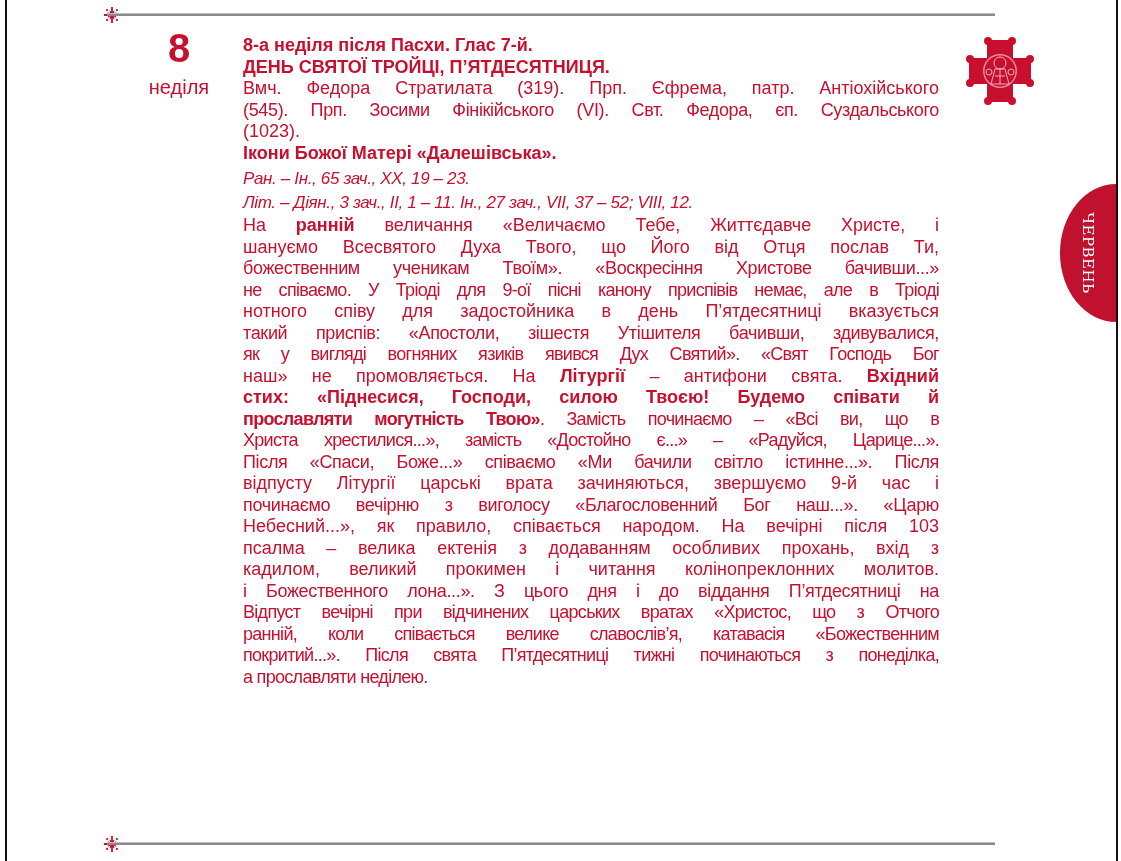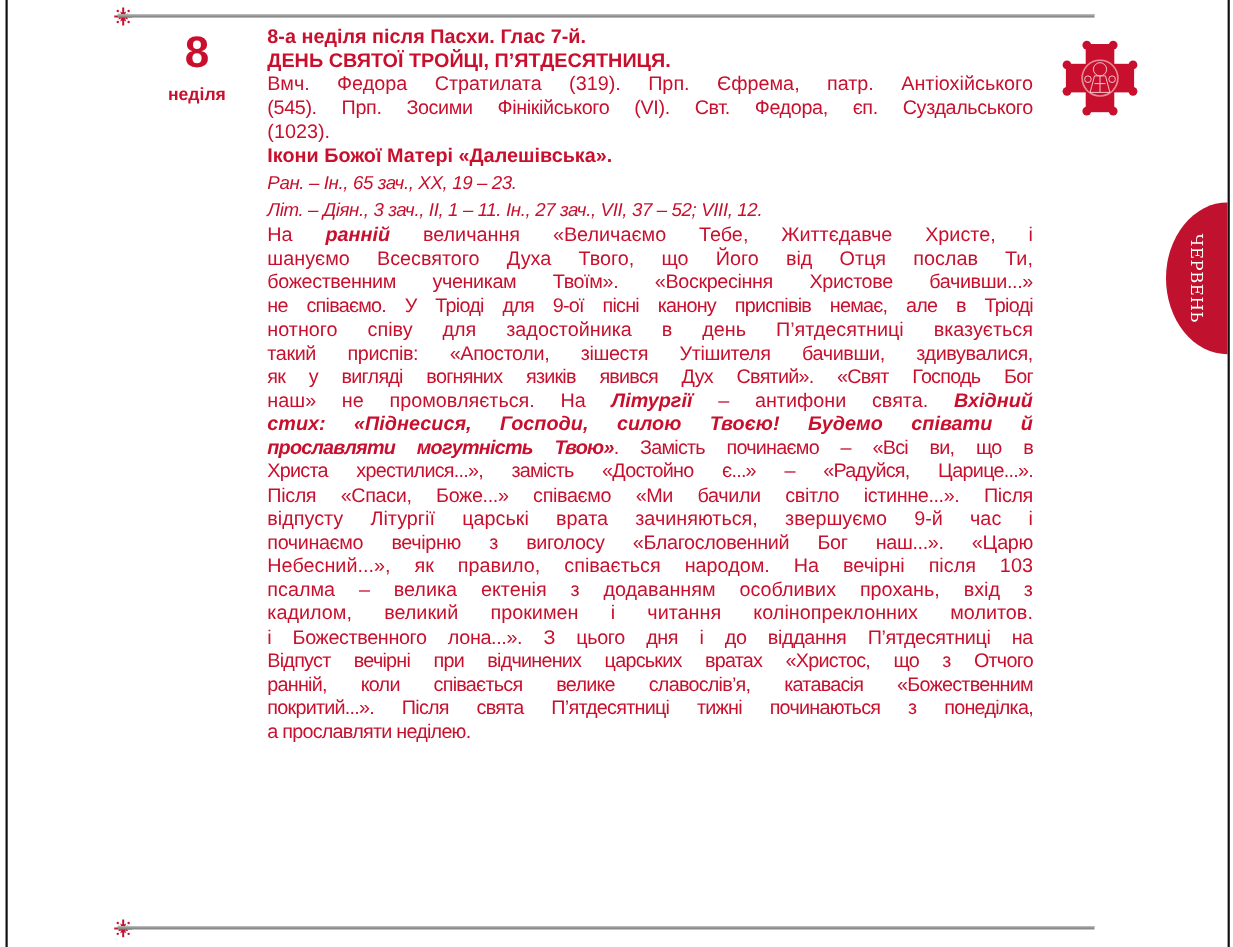--- a/index.html
+++ b/index.html
@@ -11,30 +11,30 @@
             border-top: 1px solid #bdbdbd; box-sizing: border-box; }
     .rule.top { top: 13px; }
     .rule.bottom { top: 842px; }
     .orn { position: absolute; width: 18px; height: 18px; color: #c8102e; }
     .orn.top { left: 103px; top: 6px; }
     .orn.bottom { left: 103px; top: 835px; }
 
     .daynum { position: absolute; left: 139px; top: 28px; width: 80px; text-align: center;
               color: #c8102e; font-weight: bold; font-size: 40px; line-height: 40px; }
     .dayname { position: absolute; left: 139px; top: 76px; width: 80px; text-align: center;
-               color: #c8102e; font-weight: bold; font-size: 16px; line-height: 22px; }
+               color: #c8102e; font-weight: normal; font-size: 20px; line-height: 22px; }
 
-    .content { position: absolute; left: 243px; top: 23px; width: 696px; color: #c8102e; }
+    .content { position: absolute; left: 243px; top: 35px; width: 696px; color: #c8102e; }
     .line { font-size: 18px; line-height: 21.5px; white-space: nowrap; }
     .h1 { font-weight: bold; font-size: 18px; line-height: 21.5px; }
     .just { text-align: justify; text-align-last: justify; display:block; }
     .it { font-style: italic; font-size: 17px; line-height: 24px; }
     .narrow { letter-spacing: -0.35px; }
     .narrower { letter-spacing: -0.7px; }
-    b { font-weight: bold; font-style: italic; }
+    b { font-weight: bold; }
     .gap { height: 3px; }
 
     .emblem { position: absolute; left: 965px; top: 36px; width: 70px; height: 70px; }
     .tab { position: absolute; left: 1060px; top: 184px; width: 56px; height: 138px;
            background: #c0122f; border-radius: 56px 0 0 56px / 69px 0 0 69px; overflow: hidden; }
     .tab-text { position: absolute; left: 50%; top: 50%; transform: translate(-50%,-50%) rotate(90deg);
                 color: #fff; font-family: "DejaVu Serif", serif; font-size: 15px; letter-spacing: 0.5px;
                 white-space: nowrap; }
   </style>
 </head>

